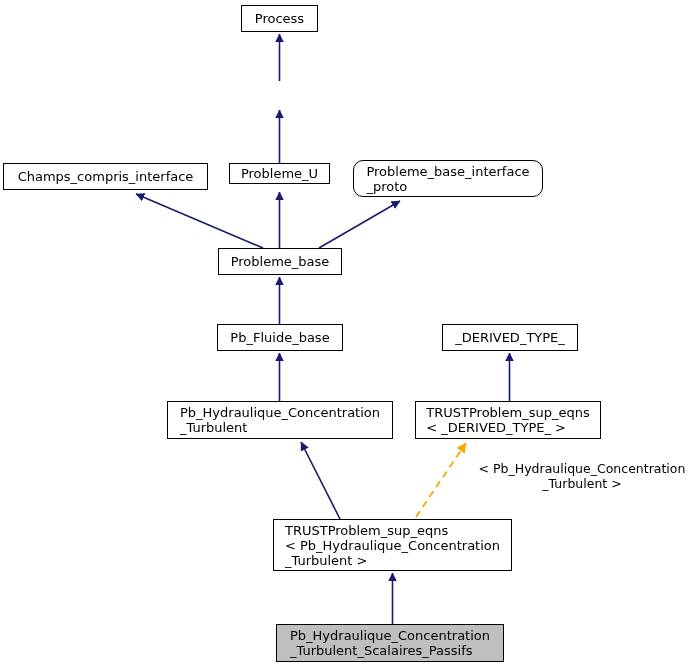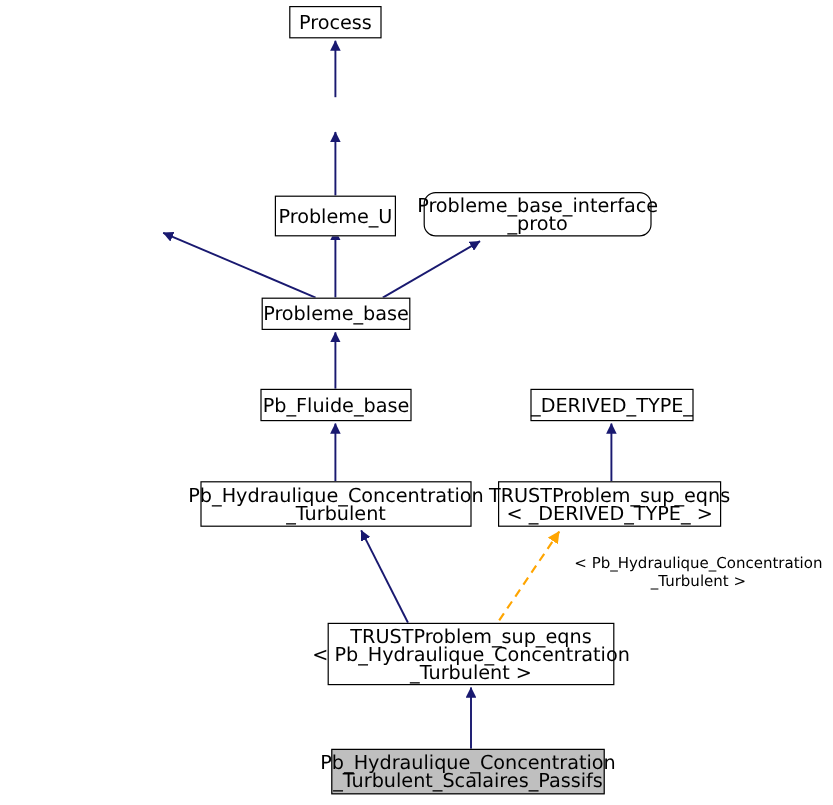--- a/index.html
+++ b/index.html
@@ -24,23 +24,22 @@
     width: 694px;
     height: 671px;
     pointer-events: none;
   }
   .node {
     position: absolute;
     box-sizing: border-box;
     border: 1px solid #000000;
     background: #ffffff;
     color: #000000;
-    font-size: 16px;
+    font-size: 13px;
     line-height: 15px;
-    text-align: center;
     display: flex;
     align-items: center;
     justify-content: center;
     white-space: pre;
     letter-spacing: 0px;
     z-index: 3;
   }
   .node.highlight {
     background: #bfbfbf;
   }
@@ -110,22 +109,23 @@
     </g>
 
     <g>
       <line x1="392.5" y1="624" x2="392.5" y2="573" stroke="#191970" stroke-width="1.6" marker-end="url(#arrow-inherit)"></line>
     </g>
   </svg>
 
   <div class="node" style="left:241px; top:5px; width:77px; height:27px;">Process</div>
 
 
+  <div class="node" style="left:3px; top:163px; width:205px; height:27px;">Champs_compris_interface</div>
 
-  <div class="node" style="left:229px; top:163px; width:101px; height:34px;">Probleme_U</div>
+  <div class="node" style="left:229px; top:163px; width:101px; height:21px;">Probleme_U</div>
 
   <div class="node" style="left:353px; top:160px; width:190px; height:37px;border-radius:10px;">Probleme_base_interface
 _proto</div>
 
   <div class="node" style="left:218px; top:248px; width:124px; height:27px;">Probleme_base</div>
 
   <div class="node" style="left:442px; top:324px; width:136px; height:27px;">_DERIVED_TYPE_</div>
 
   <div class="node" style="left:217px; top:324px; width:126px; height:27px;">Pb_Fluide_base</div>
 

